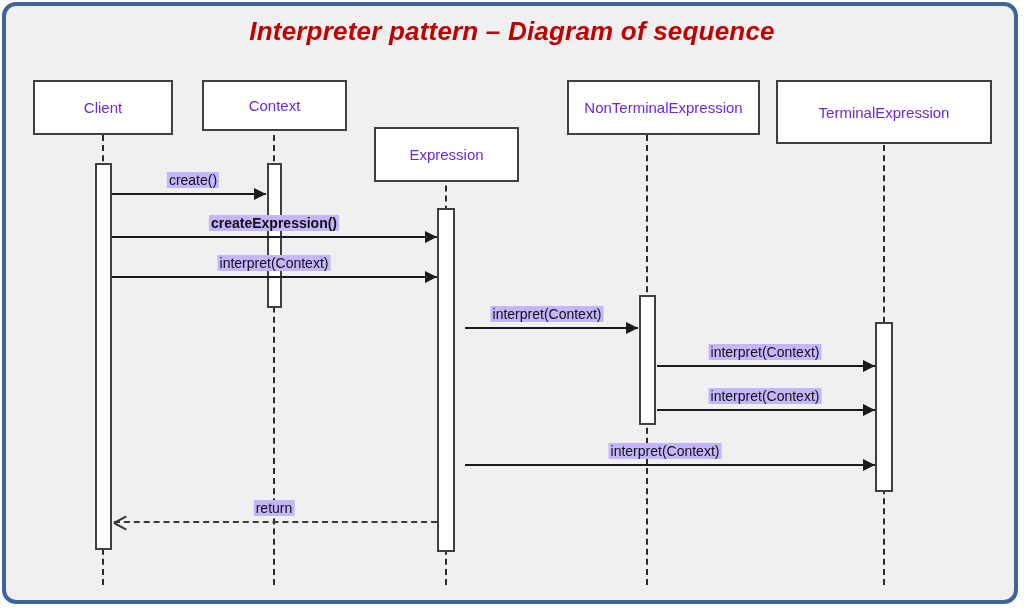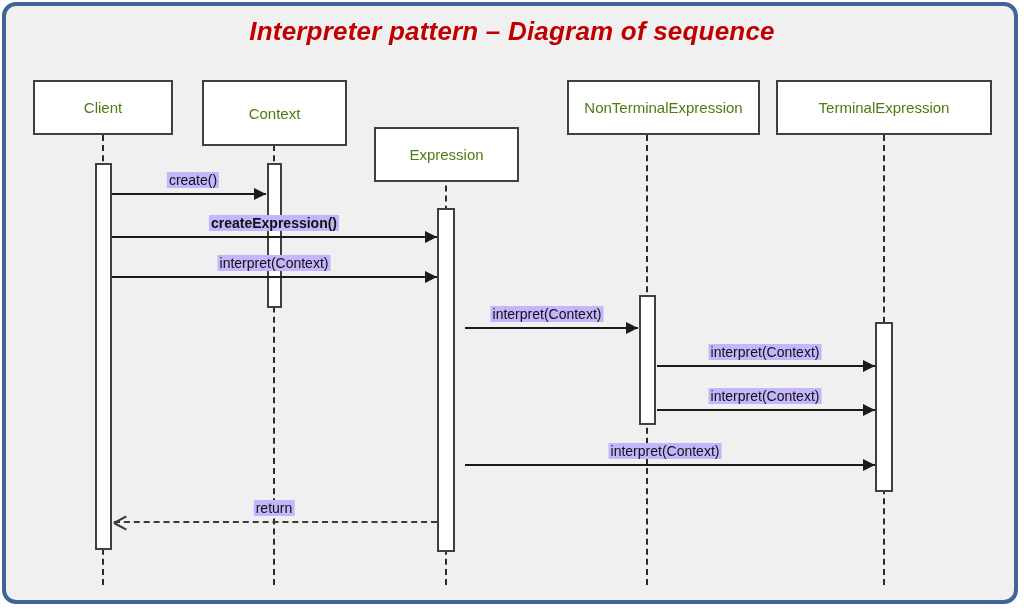--- a/index.html
+++ b/index.html
@@ -48,21 +48,21 @@
   }
   .lifeline-box {
     position: absolute;
     box-sizing: border-box;
     background: #ffffff;
     border: 2px solid #404040;
     display: flex;
     align-items: center;
     justify-content: center;
     font-size: 15px;
-    color: #4d7c0f;
+    color: #6d28d9;
     white-space: nowrap;
   }
   .lifeline-stem {
     position: absolute;
     width: 0;
     box-sizing: border-box;
     border-left: 2px dashed #2b2b2b;
   }
   .activation {
     position: absolute;
@@ -154,26 +154,26 @@
       <div class="msg-label" style="left: 765px; top: 388px;">interpret(Context)</div>
       <div class="msg-line" style="left: 465px; top: 464px; width: 410px;"></div>
       <div class="arrow-solid-right" style="left: 863px; top: 459px;"></div>
       <div class="msg-label" style="left: 665px; top: 443px;">interpret(Context)</div>
       <div class="msg-line dashed" style="left: 114px; top: 521px; width: 323px;"></div>
       <div class="arrow-open-left" style="left: 114px; top: 515px;"></div>
       <div class="msg-label" style="left: 274px; top: 500px;">return</div>
       <div class="lifeline-box" style="left: 33px; top: 80px; width: 140px; height: 55px;">
         <span>Client</span>
       </div>
-      <div class="lifeline-box" style="left: 202px; top: 80px; width: 145px; height: 66px;">
+      <div class="lifeline-box" style="left: 202px; top: 80px; width: 145px; height: 51px;">
         <span>Context</span>
       </div>
       <div class="lifeline-box" style="left: 374px; top: 80px; width: 145px; height: 55px; margin-top: 47px;">
         <span>Expression</span>
       </div>
       <div class="lifeline-box" style="left: 551px; top: 80px; width: 193px; height: 55px; margin-left: 16px;">
         <span>NonTerminalExpression</span>
       </div>
-      <div class="lifeline-box" style="left: 776px; top: 80px; width: 216px; height: 55px;">
+      <div class="lifeline-box" style="left: 776px; top: 80px; width: 216px; height: 64px;">
         <span>TerminalExpression</span>
       </div>
     </div>
 </div>
 
 </body></html>

